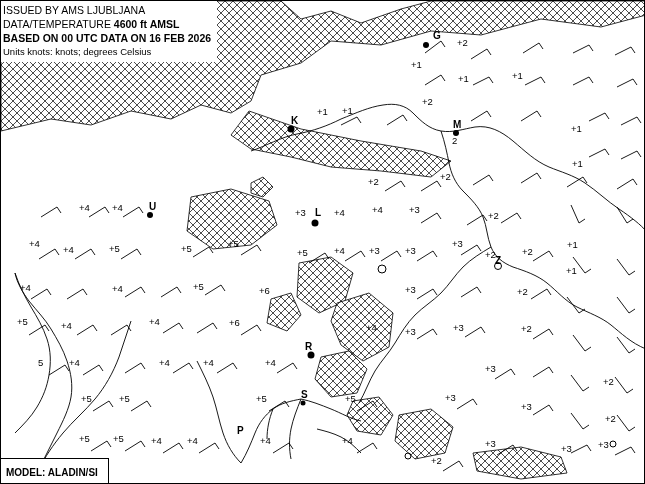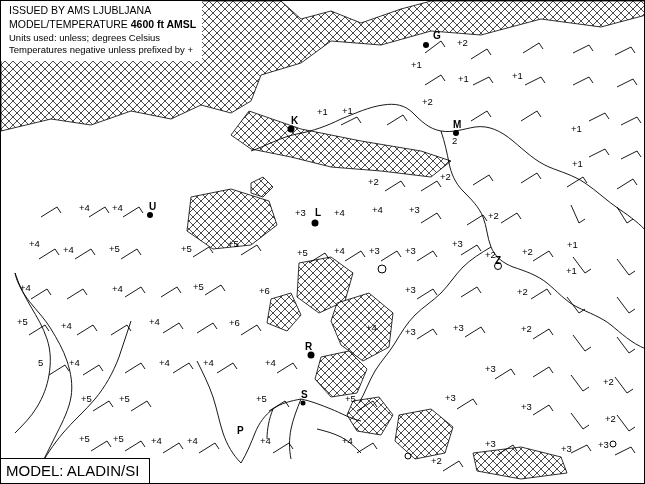--- a/index.html
+++ b/index.html
@@ -1,24 +1,24 @@
 <!DOCTYPE html>
 <html><head>
 <meta charset="utf-8">
 <style>
   html,body{margin:0;padding:0;background:#ffffff;}
   body{font-family:"Liberation Sans", sans-serif;}
   #chart{position:relative;width:645px;height:484px;background:#fff;border:1px solid #000;box-sizing:border-box;overflow:hidden;}
   #mapsvg{position:absolute;left:0;top:0;width:645px;height:484px;}
-  .hdr{position:absolute;left:0;top:0;background:#ffffff;padding:3px 6px 4px 8px;z-index:20;line-height:1.32;}
+  .hdr{position:absolute;left:0;top:0;background:#ffffff;padding:3px 6px 4px 2px;z-index:20;line-height:1.32;}
   .hdr div{font-size:10.5px;color:#000;white-space:nowrap;}
   .hdr .b{font-weight:bold;}
   .hdr .sm{font-size:9.5px;}
   .footer{position:absolute;left:0;bottom:0;background:#ffffff;border-top:1px solid #000;border-right:1px solid #000;padding:3px 10px 3px 5px;z-index:20;}
-  .footer span{font-size:15px;font-weight:normal;color:#000;}
+  .footer span{font-size:10px;font-weight:bold;color:#000;}
   .tlab{position:absolute;font-size:9.5px;color:#000;white-space:nowrap;z-index:12;}
   .slab{position:absolute;font-size:10px;font-weight:bold;color:#000;z-index:13;}
 </style>
 </head>
 <body>
 
 <div id="chart">
 
   <svg id="mapsvg" viewBox="0 0 645 484" xmlns="http://www.w3.org/2000/svg">
     <defs>
@@ -448,23 +448,23 @@
       <circle cx="310" cy="354" r="3.5" fill="#000"></circle>
       <circle cx="302" cy="402" r="2.5" fill="#000"></circle>
       <circle cx="612" cy="443" r="3" fill="none" stroke="#000"></circle>
       <circle cx="381" cy="268" r="4" fill="none" stroke="#000"></circle>
       <circle cx="407" cy="455" r="3" fill="none" stroke="#000"></circle>
     </g>
   </svg>
 
   <div class="hdr">
     <div>ISSUED BY AMS LJUBLJANA</div>
-    <div><span>MODEL/TEMPERATURE </span><span class="b">4600 ft AMSL</span></div>
-    <div class="sm">Units used: unless; degrees Celsius</div>
-    <div class="sm">Temperatures negative unless prefixed by +</div>
+    <div><span>DATA/TEMPERATURE </span><span class="b">4600 ft AMSL</span></div>
+    <div class="b">BASED ON 00 UTC DATA ON 16 FEB 2026</div>
+    <div class="sm">Units knots: knots; degrees Celsius</div>
   </div>
 
   <div id="temps">
       <div class="tlab" style="left: 456px; top: 36px;">+2</div>
       <div class="tlab" style="left: 410px; top: 58px;">+1</div>
       <div class="tlab" style="left: 457px; top: 72px;">+1</div>
       <div class="tlab" style="left: 511px; top: 69px;">+1</div>
       <div class="tlab" style="left: 316px; top: 105px;">+1</div>
       <div class="tlab" style="left: 341px; top: 104px;">+1</div>
       <div class="tlab" style="left: 451px; top: 134px;">2</div>

